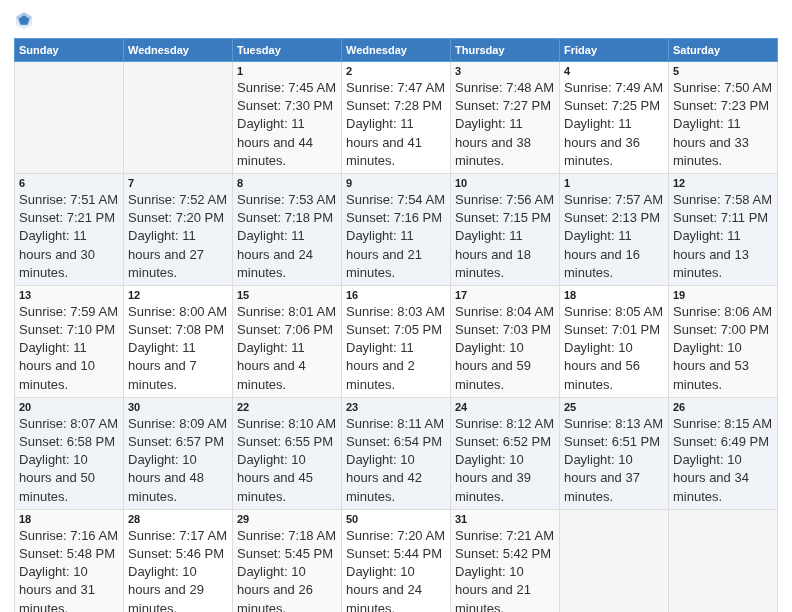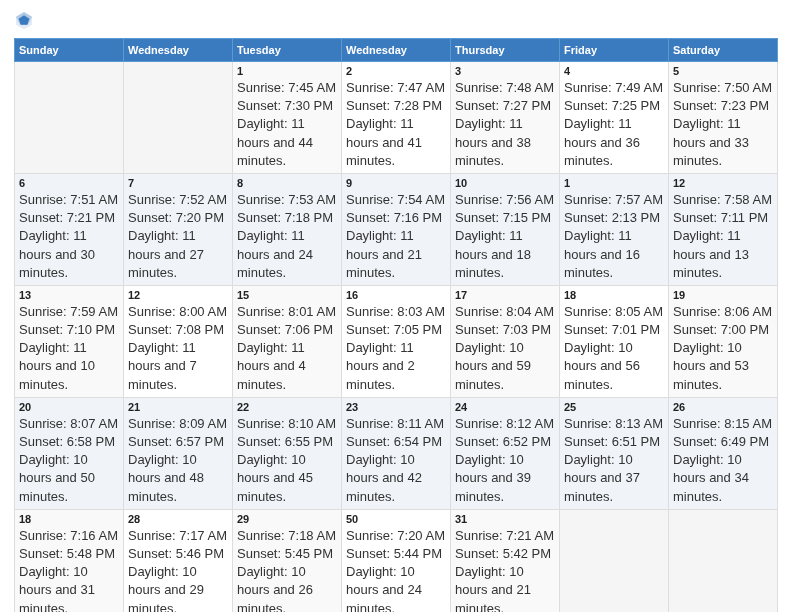--- a/index.html
+++ b/index.html
@@ -262,21 +262,21 @@
           </td>
         </tr>
         <tr class="row-shade">
           <td>
             <span class="day-num">20</span>
             <div class="cell-info">Sunrise: 8:07 AM
 Sunset: 6:58 PM
 Daylight: 10 hours and 50 minutes.</div>
           </td>
           <td>
-            <span class="day-num">21</span>
+            <span class="day-num">30</span>
             <div class="cell-info">Sunrise: 8:09 AM
 Sunset: 6:57 PM
 Daylight: 10 hours and 48 minutes.</div>
           </td>
           <td>
             <span class="day-num">22</span>
             <div class="cell-info">Sunrise: 8:10 AM
 Sunset: 6:55 PM
 Daylight: 10 hours and 45 minutes.</div>
           </td>

